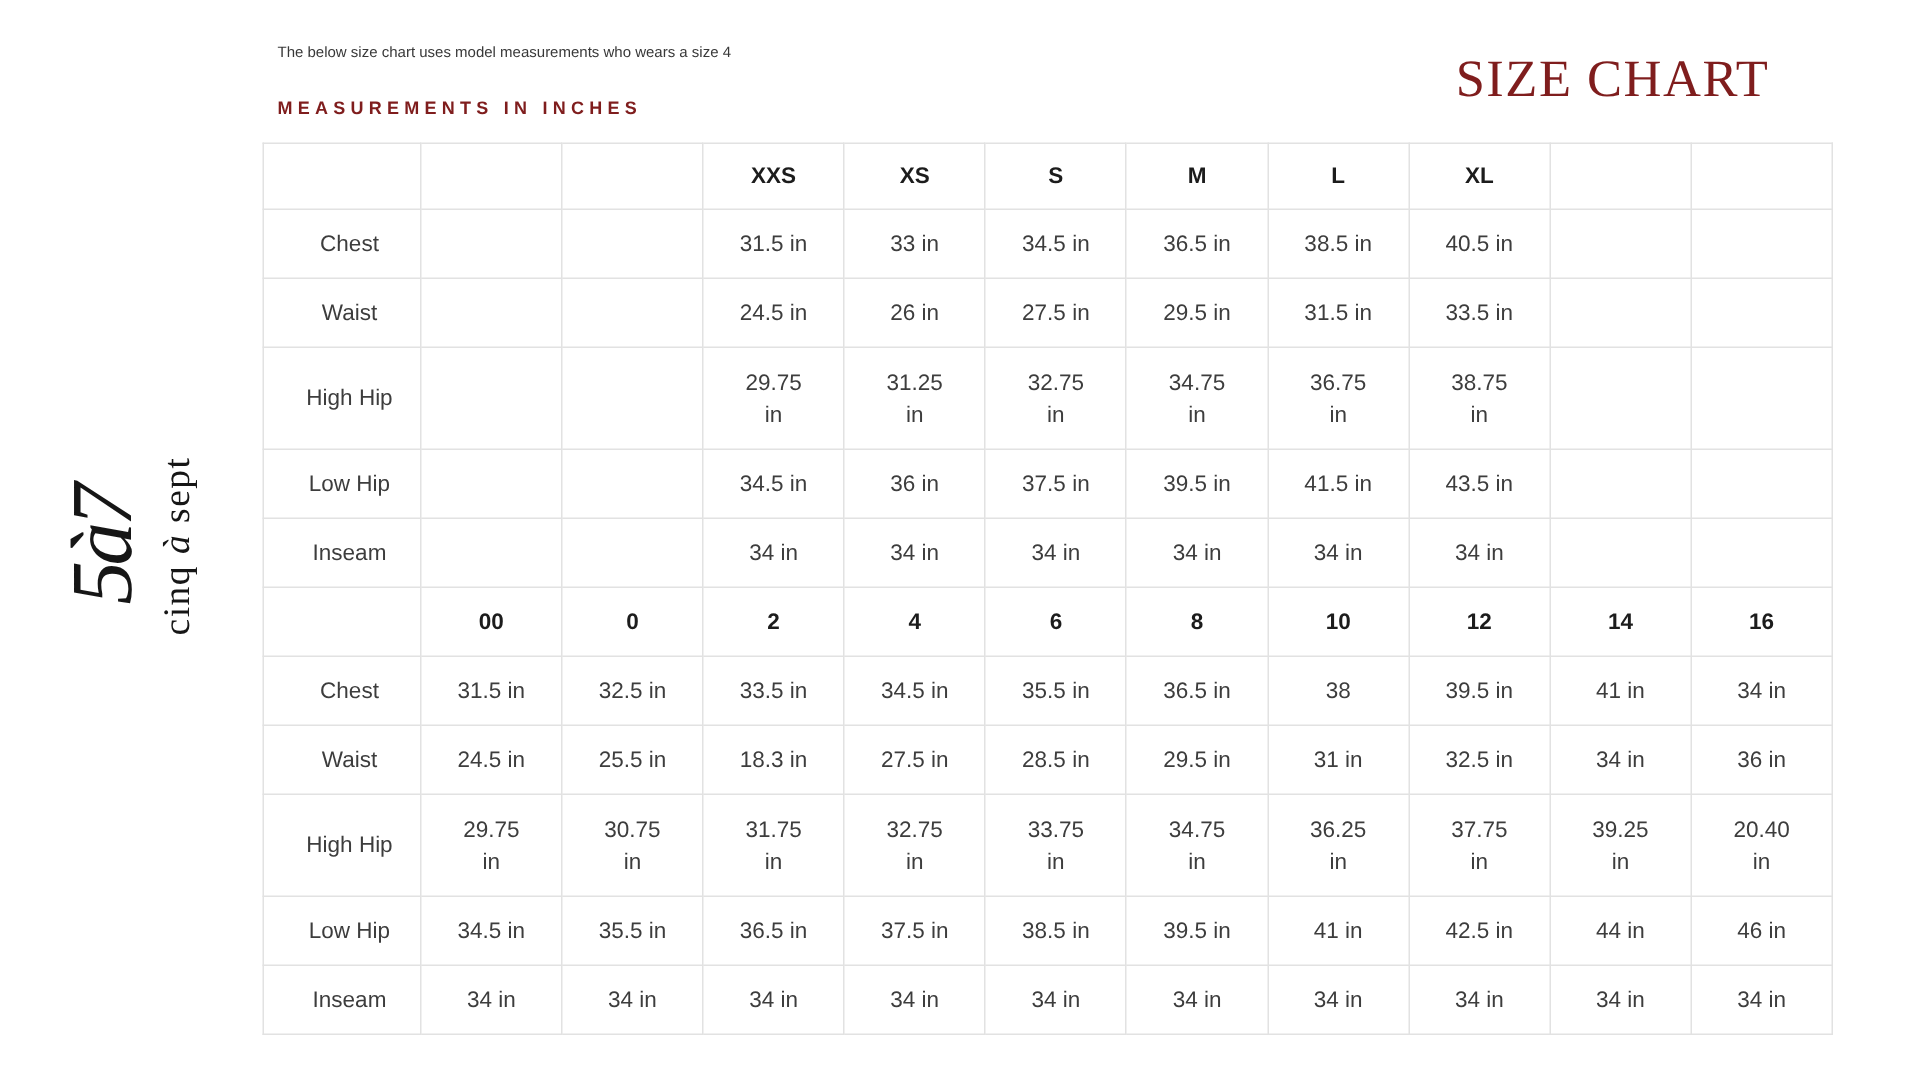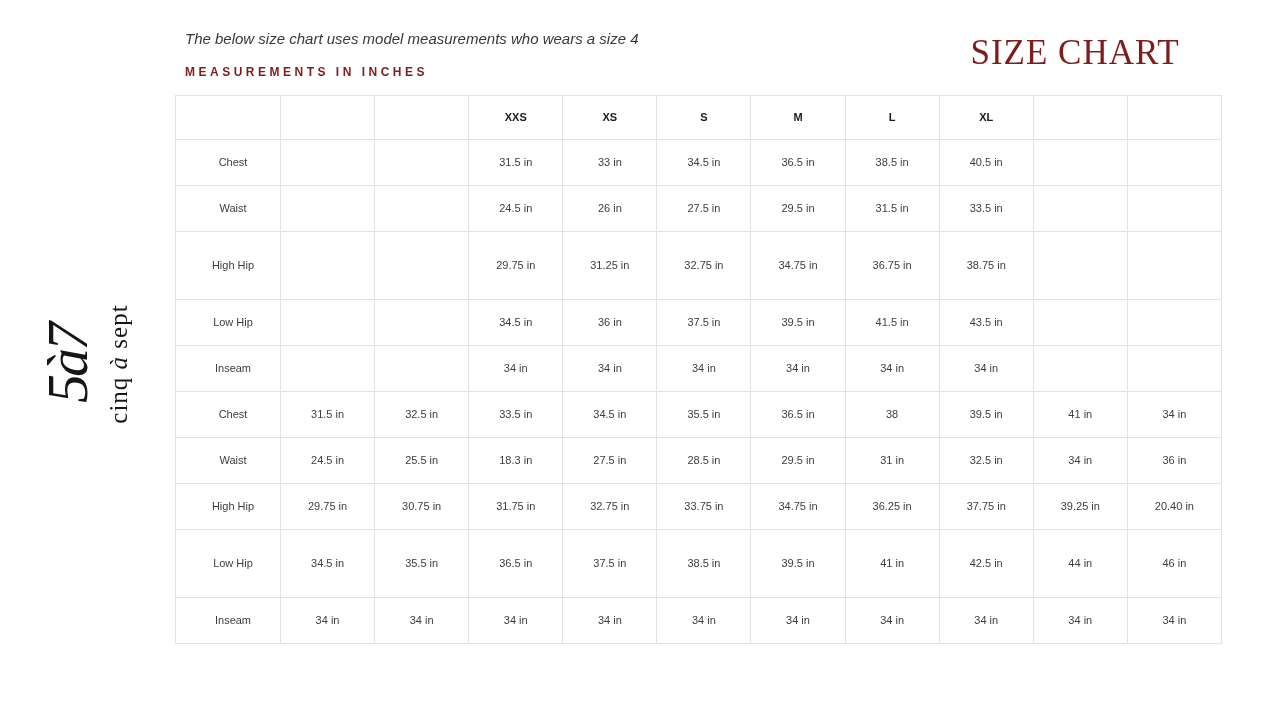--- a/index.html
+++ b/index.html
@@ -8,23 +8,22 @@
     background: #ffffff;
     font-family: "Liberation Sans", sans-serif;
     position: relative;
     overflow: hidden;
     color: #3b3b3b;
   }
 
   .note {
     position: absolute;
     left: 185px; top: 30px;
-    font-size: 15px;
+    font-size: 10px;
     color: #383838;
-    font-style: italic;
   }
   .subtitle {
     position: absolute;
     left: 185px; top: 65px;
     font-size: 12px;
     font-weight: bold;
     letter-spacing: 3.5px;
     color: #7f1d1d;
   }
   .title {
@@ -62,21 +61,21 @@
     letter-spacing: 1px;
   }
   .logo-word .accent { font-style: italic; }
 
   .size-table {
     position: absolute;
     left: 175px; top: 95px;
     width: 1046px;
     border-collapse: collapse;
     table-layout: fixed;
-    font-size: 11px;
+    font-size: 15px;
     padding-left: 32px;
   }
   .size-table th, .size-table td {
     border: 1px solid #e2e2e2;
     text-align: center;
     vertical-align: middle;
     padding: 2px 21px;
     line-height: 21px;
     color: #3d3d3d;
     overflow: hidden;
@@ -193,20 +192,33 @@
         <td></td>
         <td></td>
         <td>34 in</td>
         <td>34 in</td>
         <td>34 in</td>
         <td>34 in</td>
         <td>34 in</td>
         <td>34 in</td>
         <td></td>
         <td></td>
+      </tr>
+      <tr>
+        <th></th>
+        <th>00</th>
+        <th>0</th>
+        <th>2</th>
+        <th>4</th>
+        <th>6</th>
+        <th>8</th>
+        <th>10</th>
+        <th>12</th>
+        <th>14</th>
+        <th>16</th>
       </tr>
       <tr>
         <td class="label-cell">Chest</td>
         <td>31.5 in</td>
         <td>32.5 in</td>
         <td>33.5 in</td>
         <td>34.5 in</td>
         <td>35.5 in</td>
         <td>36.5 in</td>
         <td>38</td>

